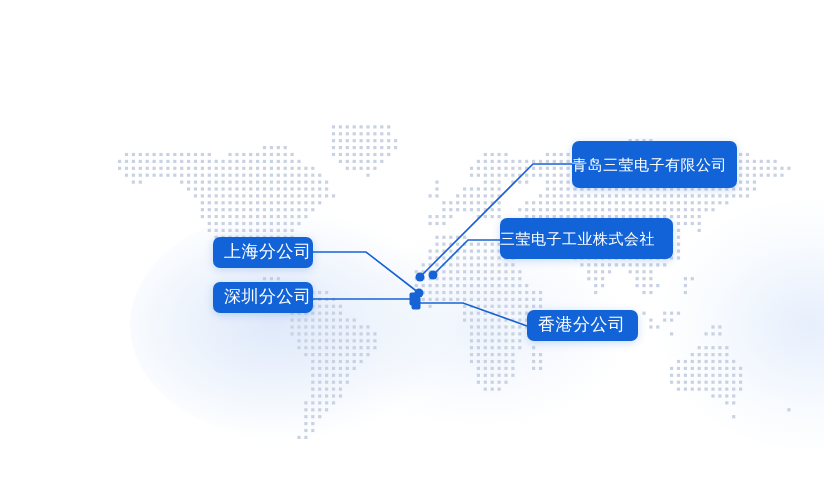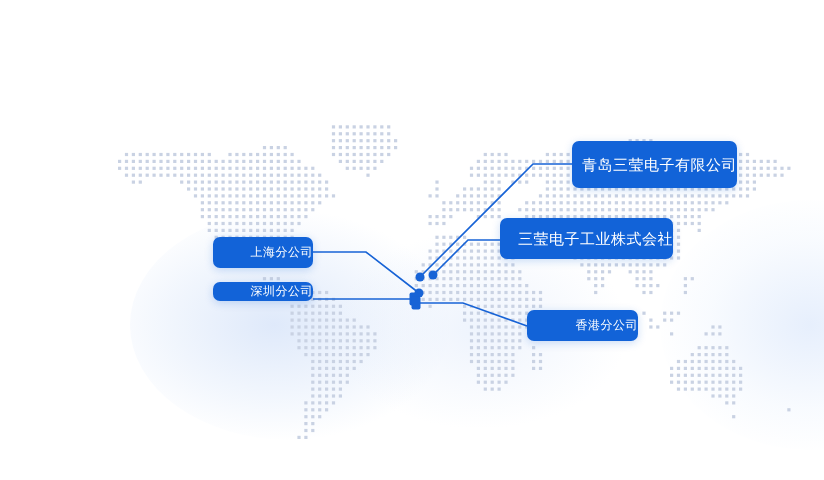--- a/index.html
+++ b/index.html
@@ -59,37 +59,37 @@
 
   
   .label-box{
     position:absolute;
     background:#1263d8;
     color:#ffffff;
     border-radius:7px;
     box-sizing:border-box;
     display:flex;
     flex-direction:column;
-    align-items:flex-end;
+    align-items:flex-start;
     justify-content:center;
     text-align:center;
     letter-spacing:.5px;
     line-height:1.45;
     white-space:nowrap;
     box-shadow:0 2px 8px rgba(18,99,216,.22);
   }
   .label-box .ln{display:block;}
-  .lb-1line{font-size:12px;}
+  .lb-1line{font-size:17px;padding-left:11px;}
   .lb-2line{font-size:15px;}
 
   
   #box-qingdao  {left:572px;top:141px;width:165px;height:47px;}
   #box-korea    {left:500px;top:218px;width:173px;height:41px;}
   #box-shanghai {left:213px;top:237px;width:100px;height:31px;}
-  #box-shenzhen {left:213px;top:282px;width:100px;height:19px;}
+  #box-shenzhen {left:213px;top:282px;width:100px;height:31px;}
   #box-hongkong {left:527px;top:310px;width:111px;height:31px;}
 </style>
 </head>
 <body>
 
 <div id="stage">
 
   <div class="glow glow-left"></div>
   <div class="glow glow-mid"></div>
   <div class="glow glow-right"></div>

